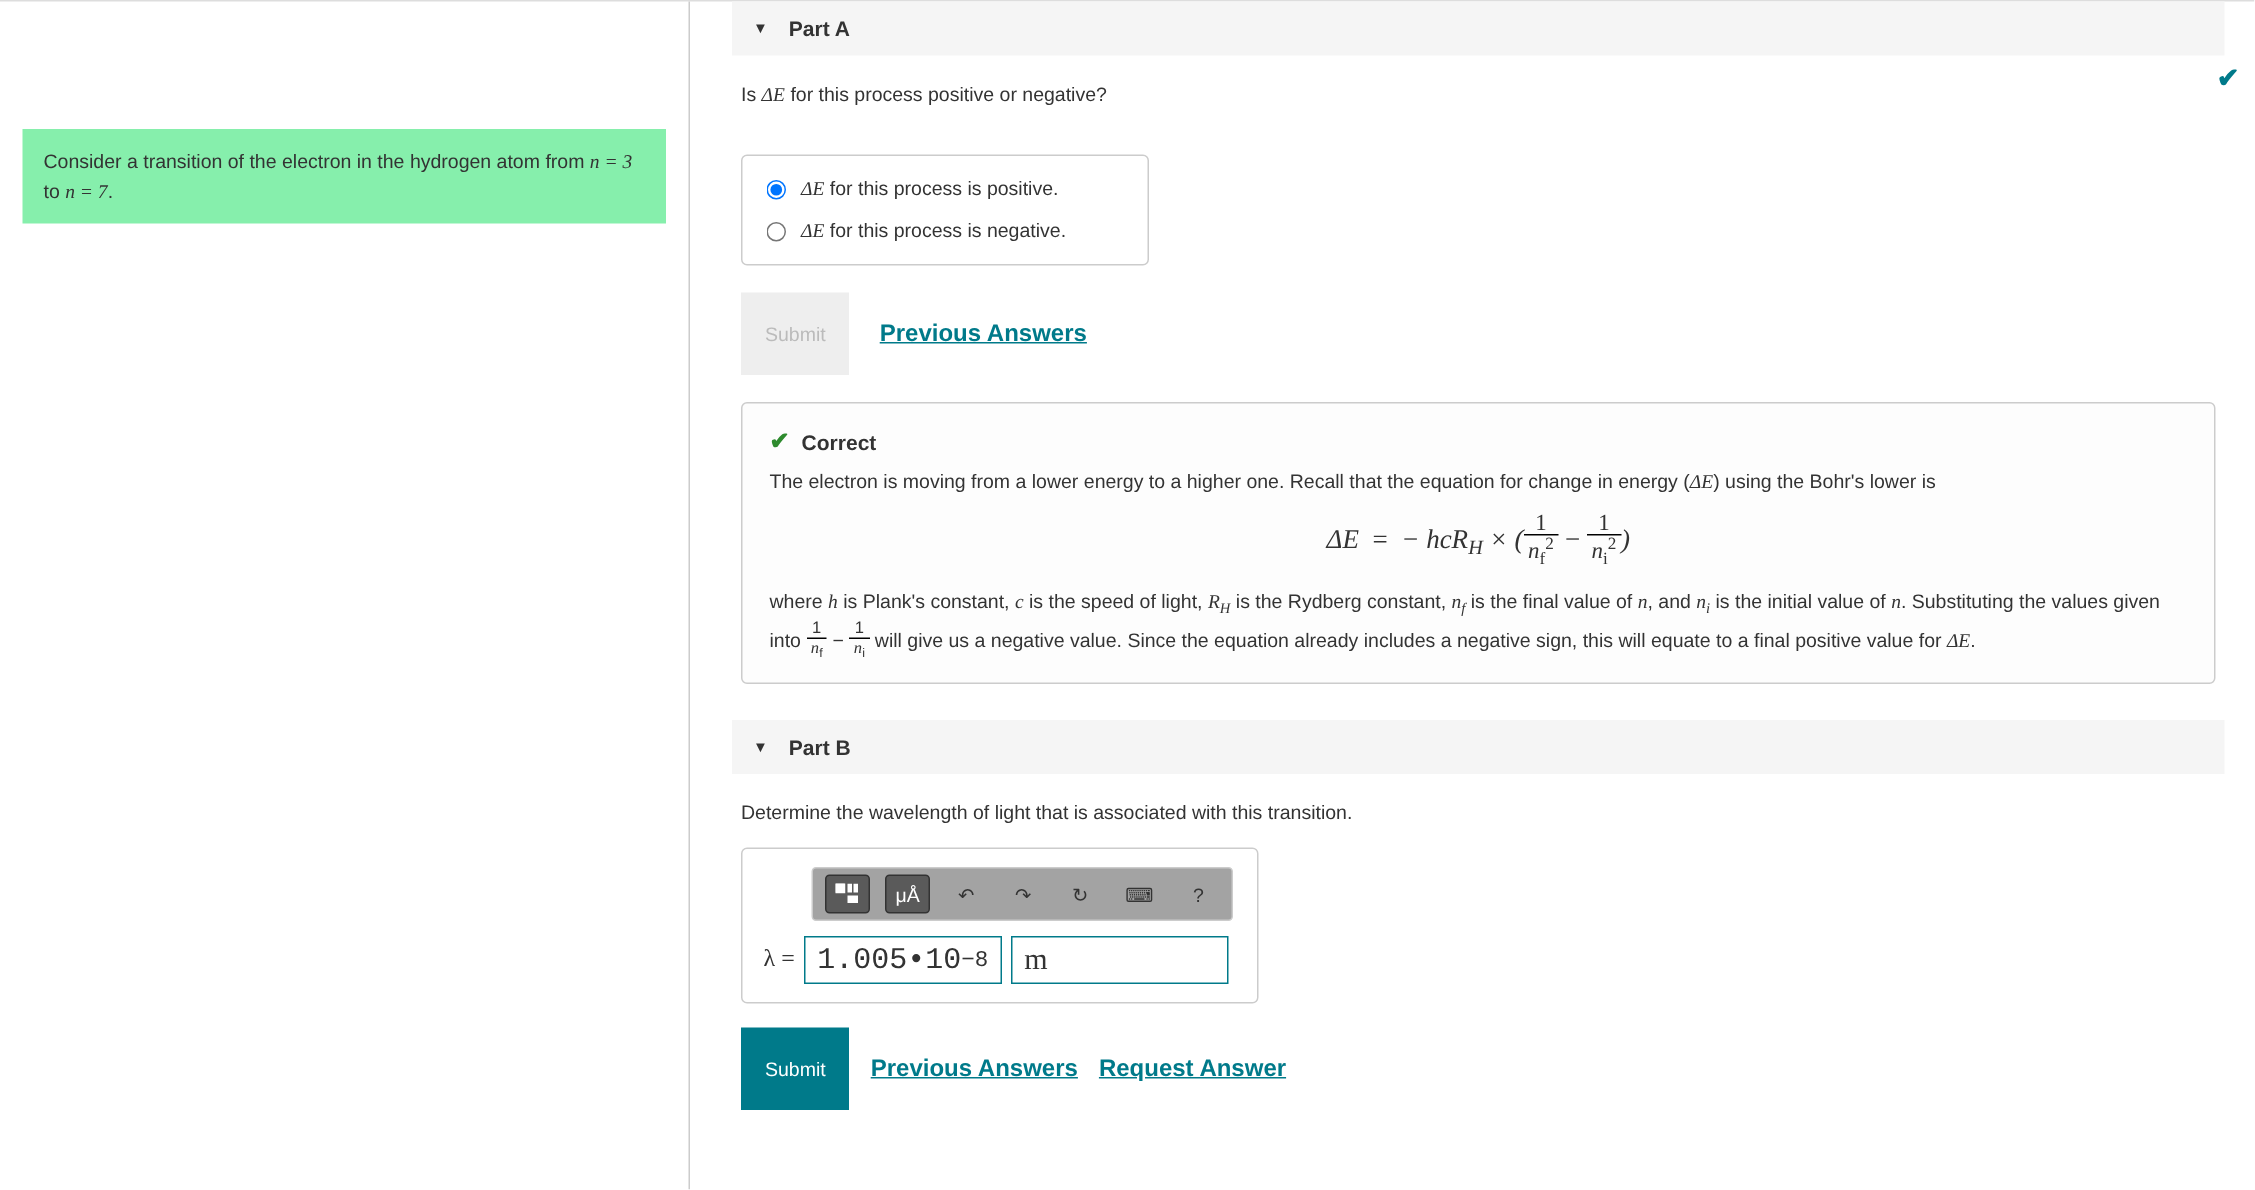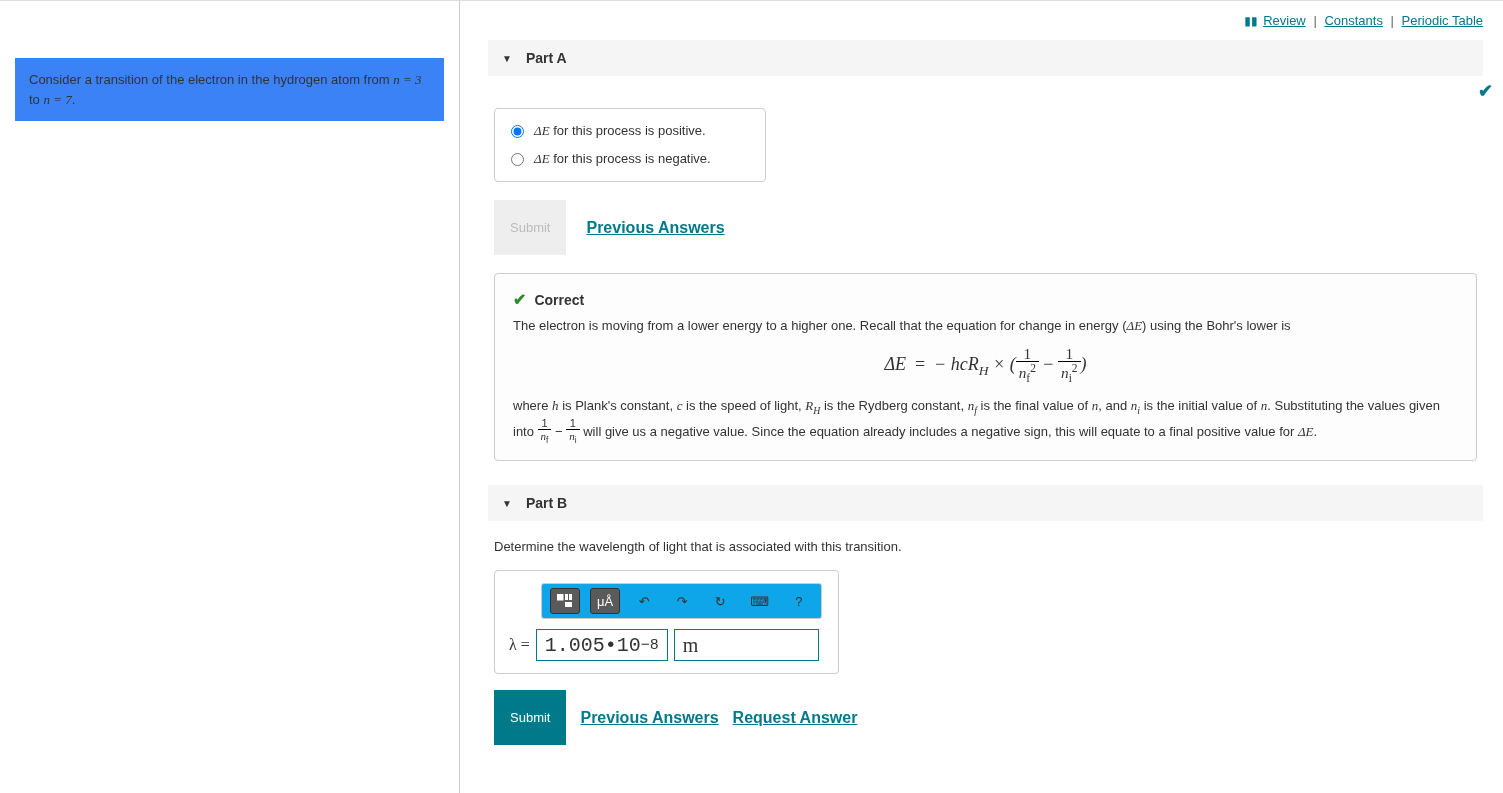--- a/index.html
+++ b/index.html
@@ -1,19 +1,19 @@
 <!DOCTYPE html>
 <html><head>
 <meta charset="utf-8">
 <style>
 * { box-sizing: border-box; margin: 0; padding: 0; }
 body { font-family: Arial, Helvetica, sans-serif; font-size: 13px; color: #333; background: #fff; }
 .container { display: flex; border-top: 1px solid #ddd; min-height: 793px; }
 .left-panel { width: 459px; padding: 20px 15px; }
-.problem-box { background: #3b82f6; padding: 12px 14px; margin-top: 37px; line-height: 1.5; }
+.problem-box { background: #86efac; padding: 12px 14px; margin-top: 65px; line-height: 1.5; }
 .right-panel { flex: 1; border-left: 1px solid #ccc; padding: 0 20px 20px 28px; }
 .top-links { text-align: right; padding: 12px 0; font-size: 13px; }
 .top-links a { color: #007a8a; text-decoration: underline; }
 .top-links .sep { color: #666; margin: 0 4px; }
 .book-icon { color: #007a8a; font-size: 12px; margin-right: 2px; }
 .part-header { background: #f5f5f5; padding: 10px 14px; margin-bottom: 18px; display: flex; align-items: center; position: relative; }
 .part-header .caret { margin-right: 14px; font-size: 10px; color: #333; }
 .part-header .title { font-weight: bold; font-size: 14px; }
 .part-header .check-right { position: absolute; right: -10px; top: 40px; color: #007a8a; font-size: 18px; font-weight: bold; }
 .part-body { padding: 0 6px 24px 6px; }
@@ -32,56 +32,51 @@
 .feedback-text { font-size: 13px; color: #333; }
 .equation-center { text-align: center; font-family: 'Times New Roman', serif; font-size: 18px; margin: 10px 0; }
 .math { font-family: 'Times New Roman', serif; font-style: italic; }
 .frac { display: inline-block; vertical-align: middle; text-align: center; font-size: 0.85em; }
 .frac .num { display: block; border-bottom: 1px solid #000; padding: 0 3px; line-height: 1; }
 .frac .den { display: block; padding: 0 3px; line-height: 1.2; }
 sub { font-size: 0.75em; }
 sup { font-size: 0.75em; }
 .instruction { font-weight: bold; margin: 10px 0 14px 0; font-size: 13px; }
 .input-area { border: 1px solid #ccc; border-radius: 4px; padding: 12px 14px; max-width: 345px; margin-bottom: 16px; }
-.toolbar { background: #0ea5e9; border: 1px solid #ccc; border-radius: 3px; padding: 4px 8px; display: inline-flex; align-items: center; gap: 10px; margin-bottom: 10px; margin-left: 32px; }
+.toolbar { background: #a3a3a3; border: 1px solid #ccc; border-radius: 3px; padding: 4px 8px; display: inline-flex; align-items: center; gap: 10px; margin-bottom: 10px; margin-left: 32px; }
 .tool-btn { background: #5a5a5a; color: #fff; border: 1px solid #333; border-radius: 3px; padding: 3px 6px; font-size: 13px; cursor: pointer; min-width: 28px; height: 26px; display: inline-flex; align-items: center; justify-content: center; }
 .tool-btn.light { background: transparent; color: #333; border: none; }
 .input-row { display: flex; align-items: center; gap: 6px; }
 .input-label { font-family: 'Times New Roman', serif; font-size: 16px; }
 .value-box { border: 1px solid #007a8a; padding: 4px 8px; font-family: Liberation Mono, monospace; font-size: 20px; min-width: 130px; height: 32px; display: flex; align-items: center; }
 .unit-box { border: 1px solid #007a8a; padding: 4px 8px; font-family: 'Times New Roman', serif; font-size: 20px; min-width: 145px; height: 32px; display: flex; align-items: center; }
 .partb-links { display: flex; align-items: center; gap: 14px; }
 </style>
 </head>
 <body>
 
 <div class="container">
   <div class="left-panel">
     <div class="problem-box">
       <span>Consider a transition of the electron in the hydrogen atom from </span><span class="math">n = 3</span><span> to </span><span class="math">n = 7</span><span>.</span>
     </div>
   </div>
 
   <div class="right-panel">
-    <div class="top-links">
-      <span class="book-icon">▮▮</span>
-      <a href="#">Review</a>
-      <span class="sep">|</span>
-      <a href="#">Constants</a>
-      <span class="sep">|</span>
-      <a href="#">Periodic Table</a>
-    </div>
 
     <div class="part-header">
       <span class="caret">▼</span>
       <span class="title">Part A</span>
       <span class="check-right">✔</span>
     </div>
 
     <div class="part-body">
+      <div class="question-text">
+        <span>Is </span><span class="math">ΔE</span><span> for this process positive or negative?</span>
+      </div>
 
       <div class="answer-box">
         <div class="radio-row">
           <input type="radio" name="partA" checked="" style="">
           <span><span class="math">ΔE</span><span> for this process is positive.</span></span>
         </div>
         <div class="radio-row">
           <input type="radio" name="partA" style="">
           <span><span class="math">ΔE</span><span> for this process is negative.</span></span>
         </div>

